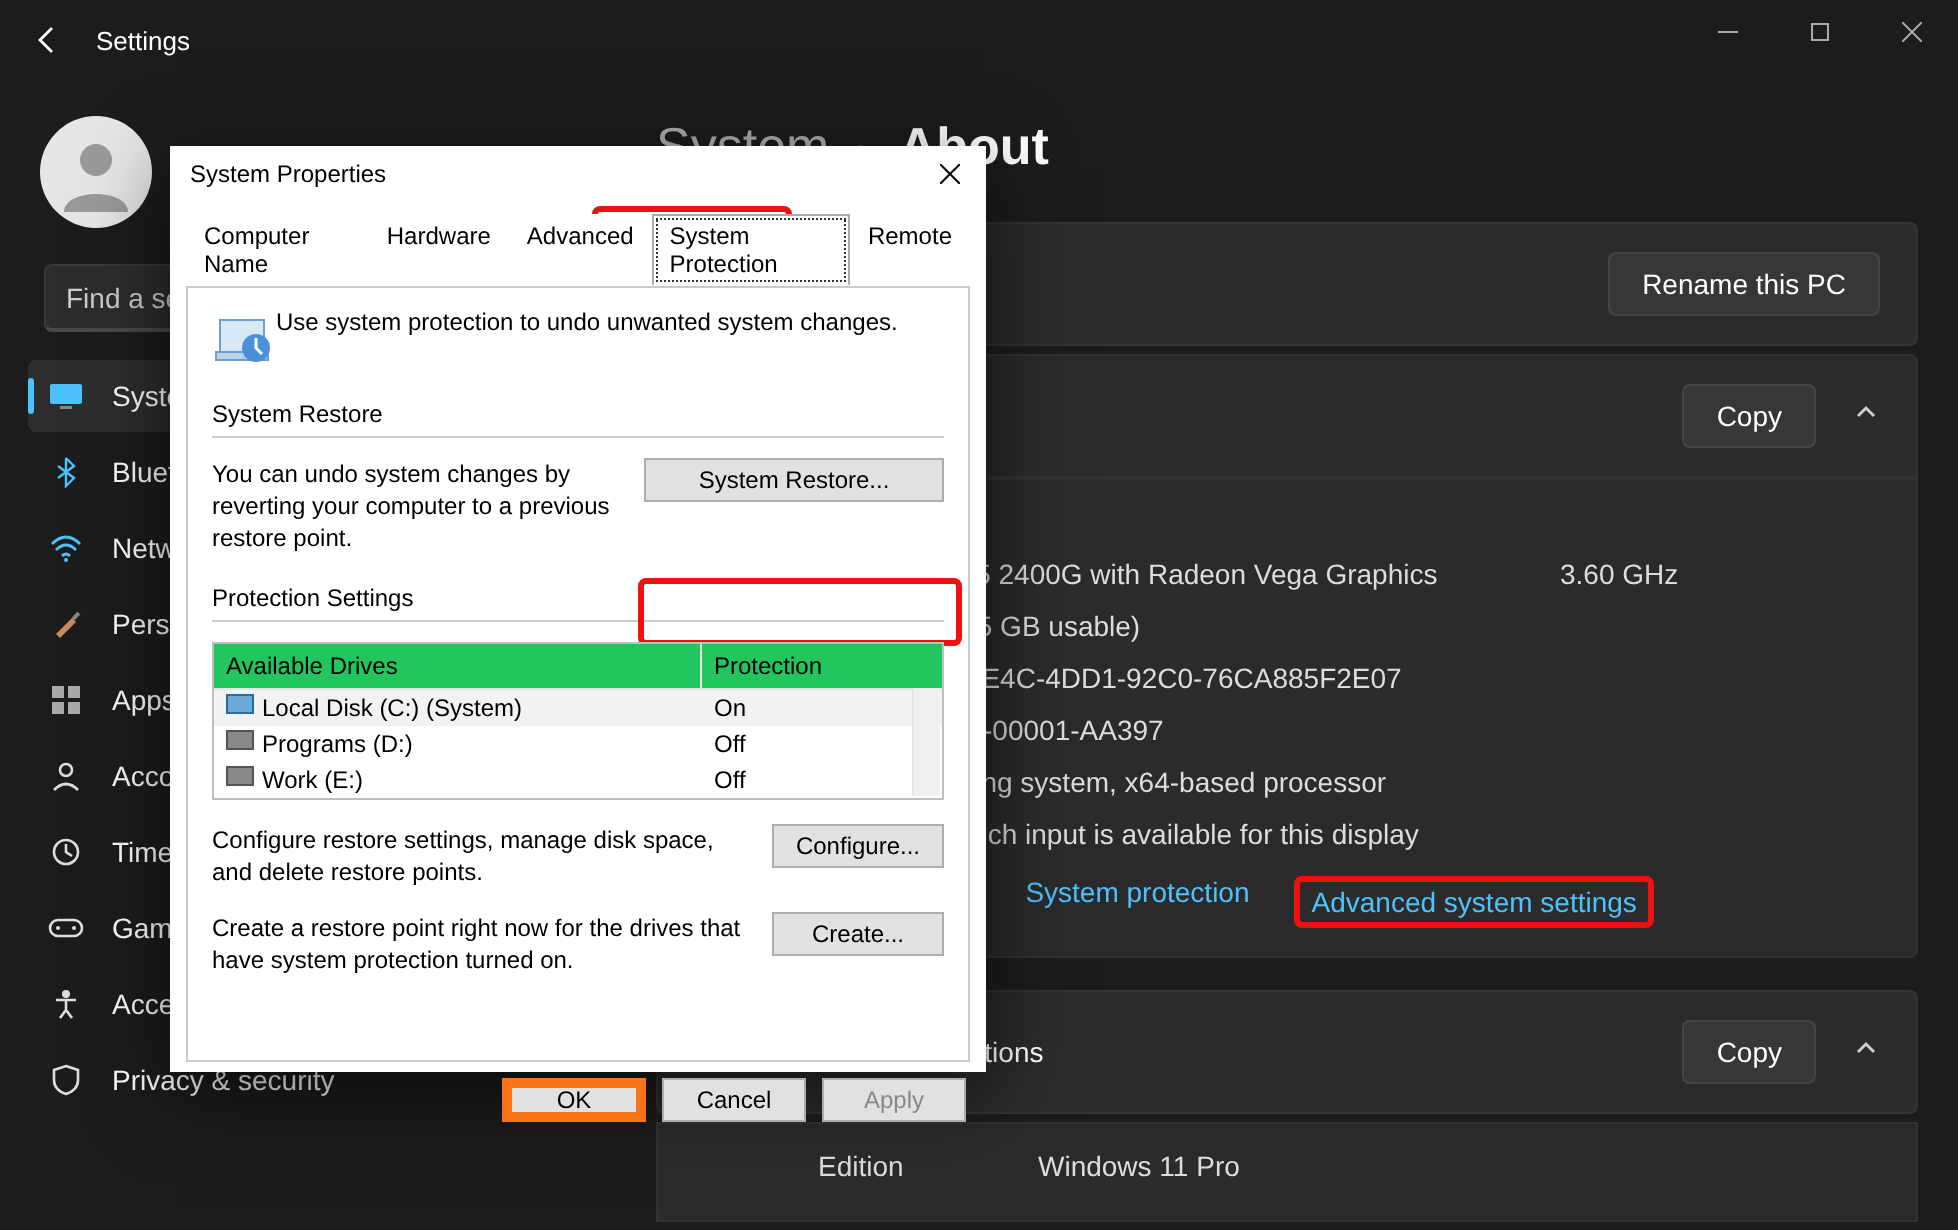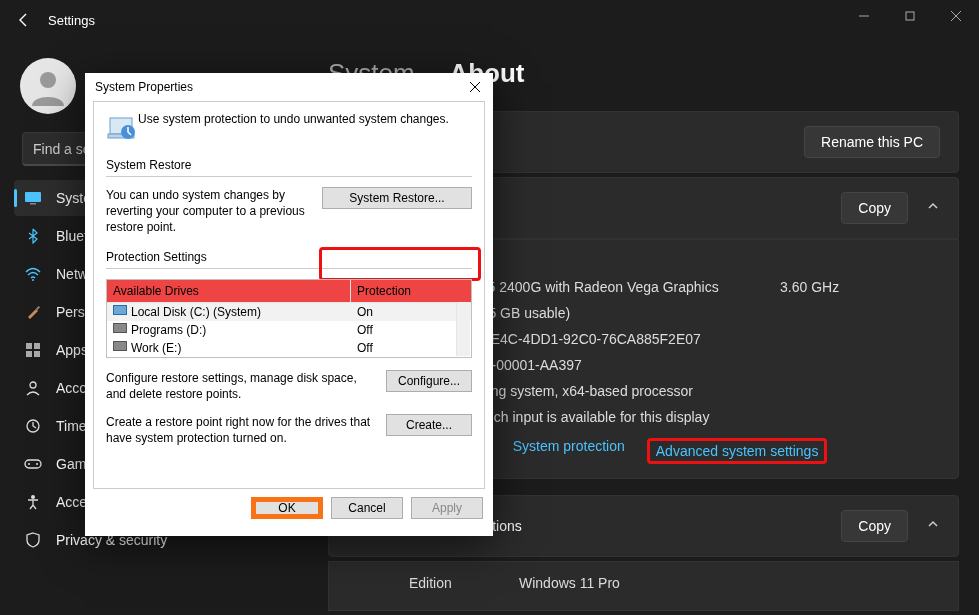--- a/index.html
+++ b/index.html
@@ -60,21 +60,21 @@
   .fieldset { margin:10px 0 14px 0;}
   .fs-title { font-size:12px; margin-bottom:4px; }
   .fs-line { height:1px; background:#ccc; margin-bottom:10px;}
   .fs-row { display:flex; align-items:flex-start; gap:10px;}
   .fs-row .txt { flex:1; font-size:12px; line-height:1.35;}
   .win-btn { border:1px solid #adadad; background:#e1e1e1; font-size:12px; height:22px; display:flex; align-items:center; justify-content:center; min-width:110px;}
   .win-btn.small { min-width:86px;}
   .hl-red-abs { position:absolute; border:3px solid #e11; border-radius:4px; pointer-events:none;}
 
   .drive-table { border:1px solid #bfbfbf; width:100%; margin-top:6px; position:relative;}
-  .drive-head { display:flex; background:#ef4444; border-bottom:1px solid #e5e5e5;}
+  .drive-head { display:flex; background:#22c55e; border-bottom:1px solid #e5e5e5;}
   .drive-head div { padding:4px 6px; font-size:12px;}
   .dh1 { flex:1; border-right:1px solid #e5e5e5;}
   .dh2 { width:120px;}
   .drive-row { display:flex; }
   .drive-row div { padding:2px 6px; font-size:12px;}
   .drive-row.sel { background:#f2f2f2;}
   .dr1 { flex:1; display:flex; gap:4px;}
   .dr2 { width:120px;}
   .drv-scroll { position:absolute; right:1px; top:22px; bottom:1px; width:14px; background:#f0f0f0; border-left:1px solid #e5e5e5;}
   .dlg-footer { display:flex; gap:8px; justify-content:flex-end; padding:0 10px 8px 0;}
@@ -304,20 +304,28 @@
 
 <div class="dialog">
   <div class="dlg-title">
     <span>System Properties</span>
     <div class="dlg-close">
           <svg width="10" height="10" viewBox="0 0 10 10">
             <line x1="0" y1="0" x2="10" y2="10" stroke="#000"></line>
             <line x1="10" y1="0" x2="0" y2="10" stroke="#000"></line>
           </svg>
         </div>
+  </div>
+  <div class="tabbar">
+    <div class="tab">Computer Name</div>
+    <div class="tab">Hardware</div>
+    <div class="tab">Advanced</div>
+    <div class="tab active" style="outline:1px dotted #333; outline-offset:-3px;">System Protection</div>
+    <div class="tab">Remote</div>
+    <div class="tab-hl" style="left:211px; top:2px; width:100px; height:24px;"></div>
   </div>
   <div class="dlg-body">
     <div class="intro">
       <div class="ico"><svg width="32" height="32" viewBox="0 0 32 32">
               <rect x="4" y="6" width="22" height="16" fill="#d8e8f5" stroke="#6aa0cc"></rect>
               <rect x="2" y="22" width="26" height="4" fill="#bcd2e6" stroke="#6aa0cc"></rect>
               <circle cx="22" cy="20" r="7" fill="#4a90d9"></circle>
               <path d="M22 15 v5 l3 3" stroke="#fff" fill="none" stroke-width="1.5"></path>
             </svg></div>
       <div>Use system protection to undo unwanted system changes.</div>

